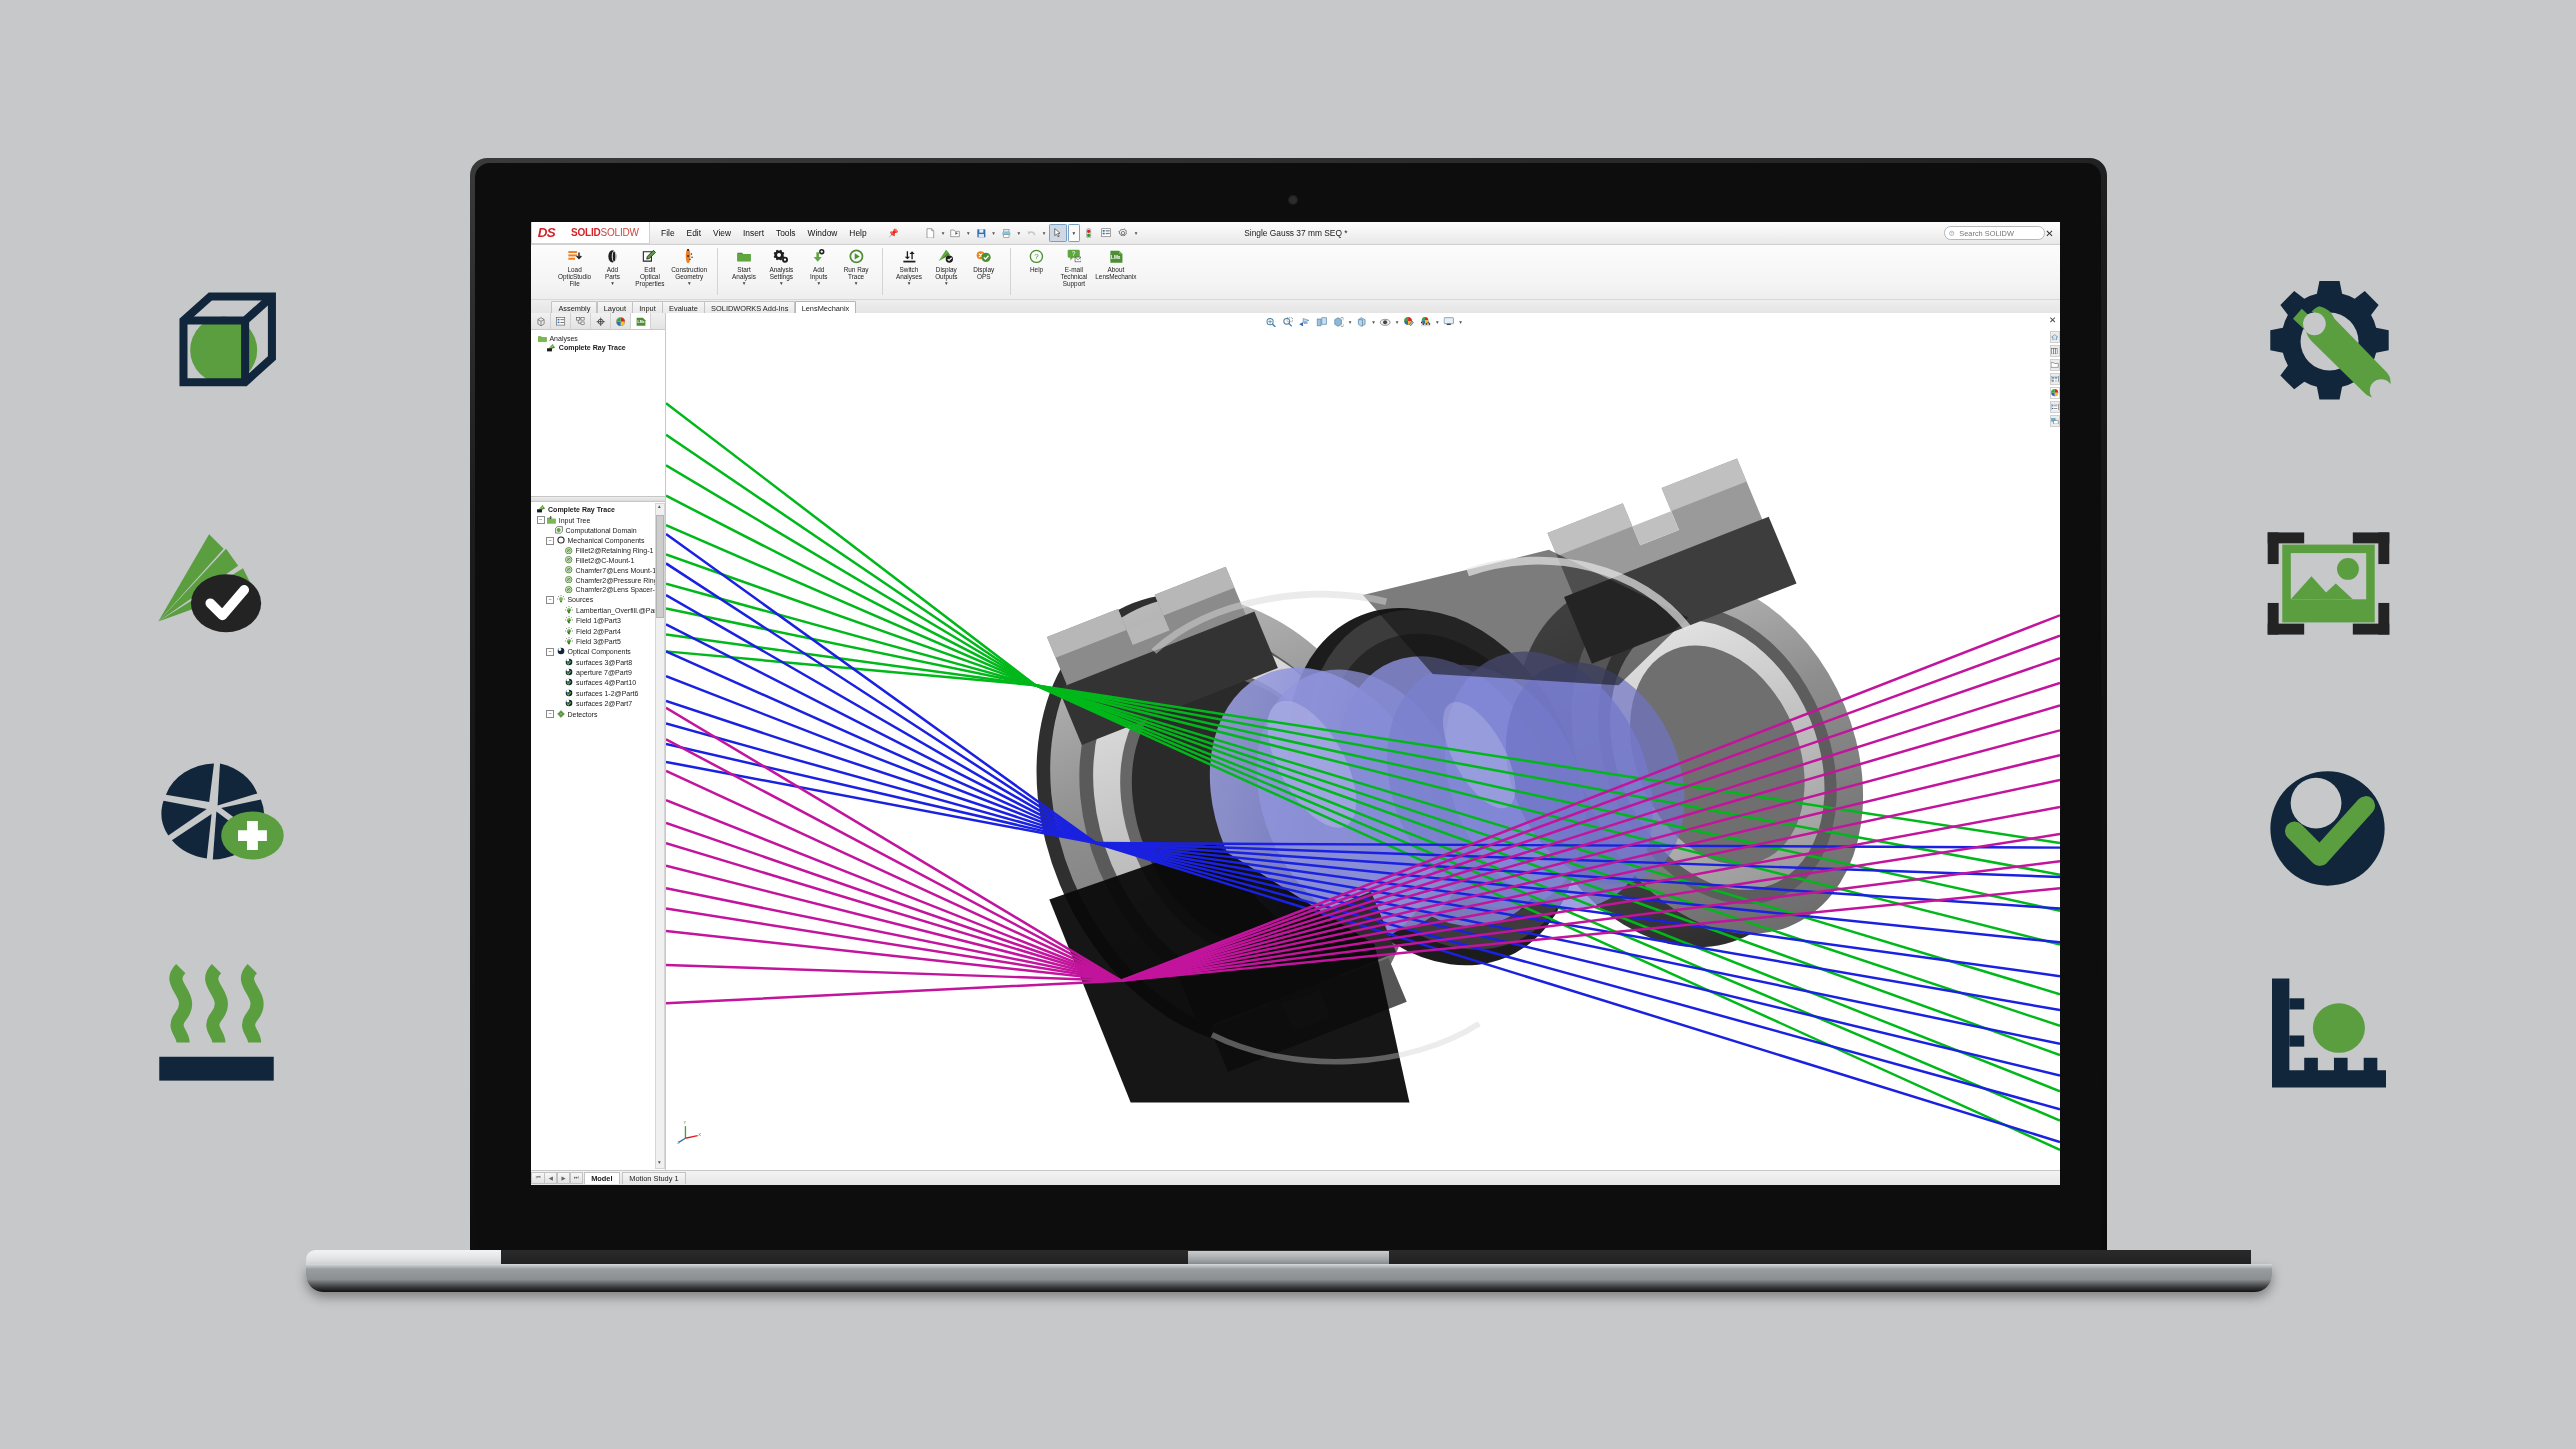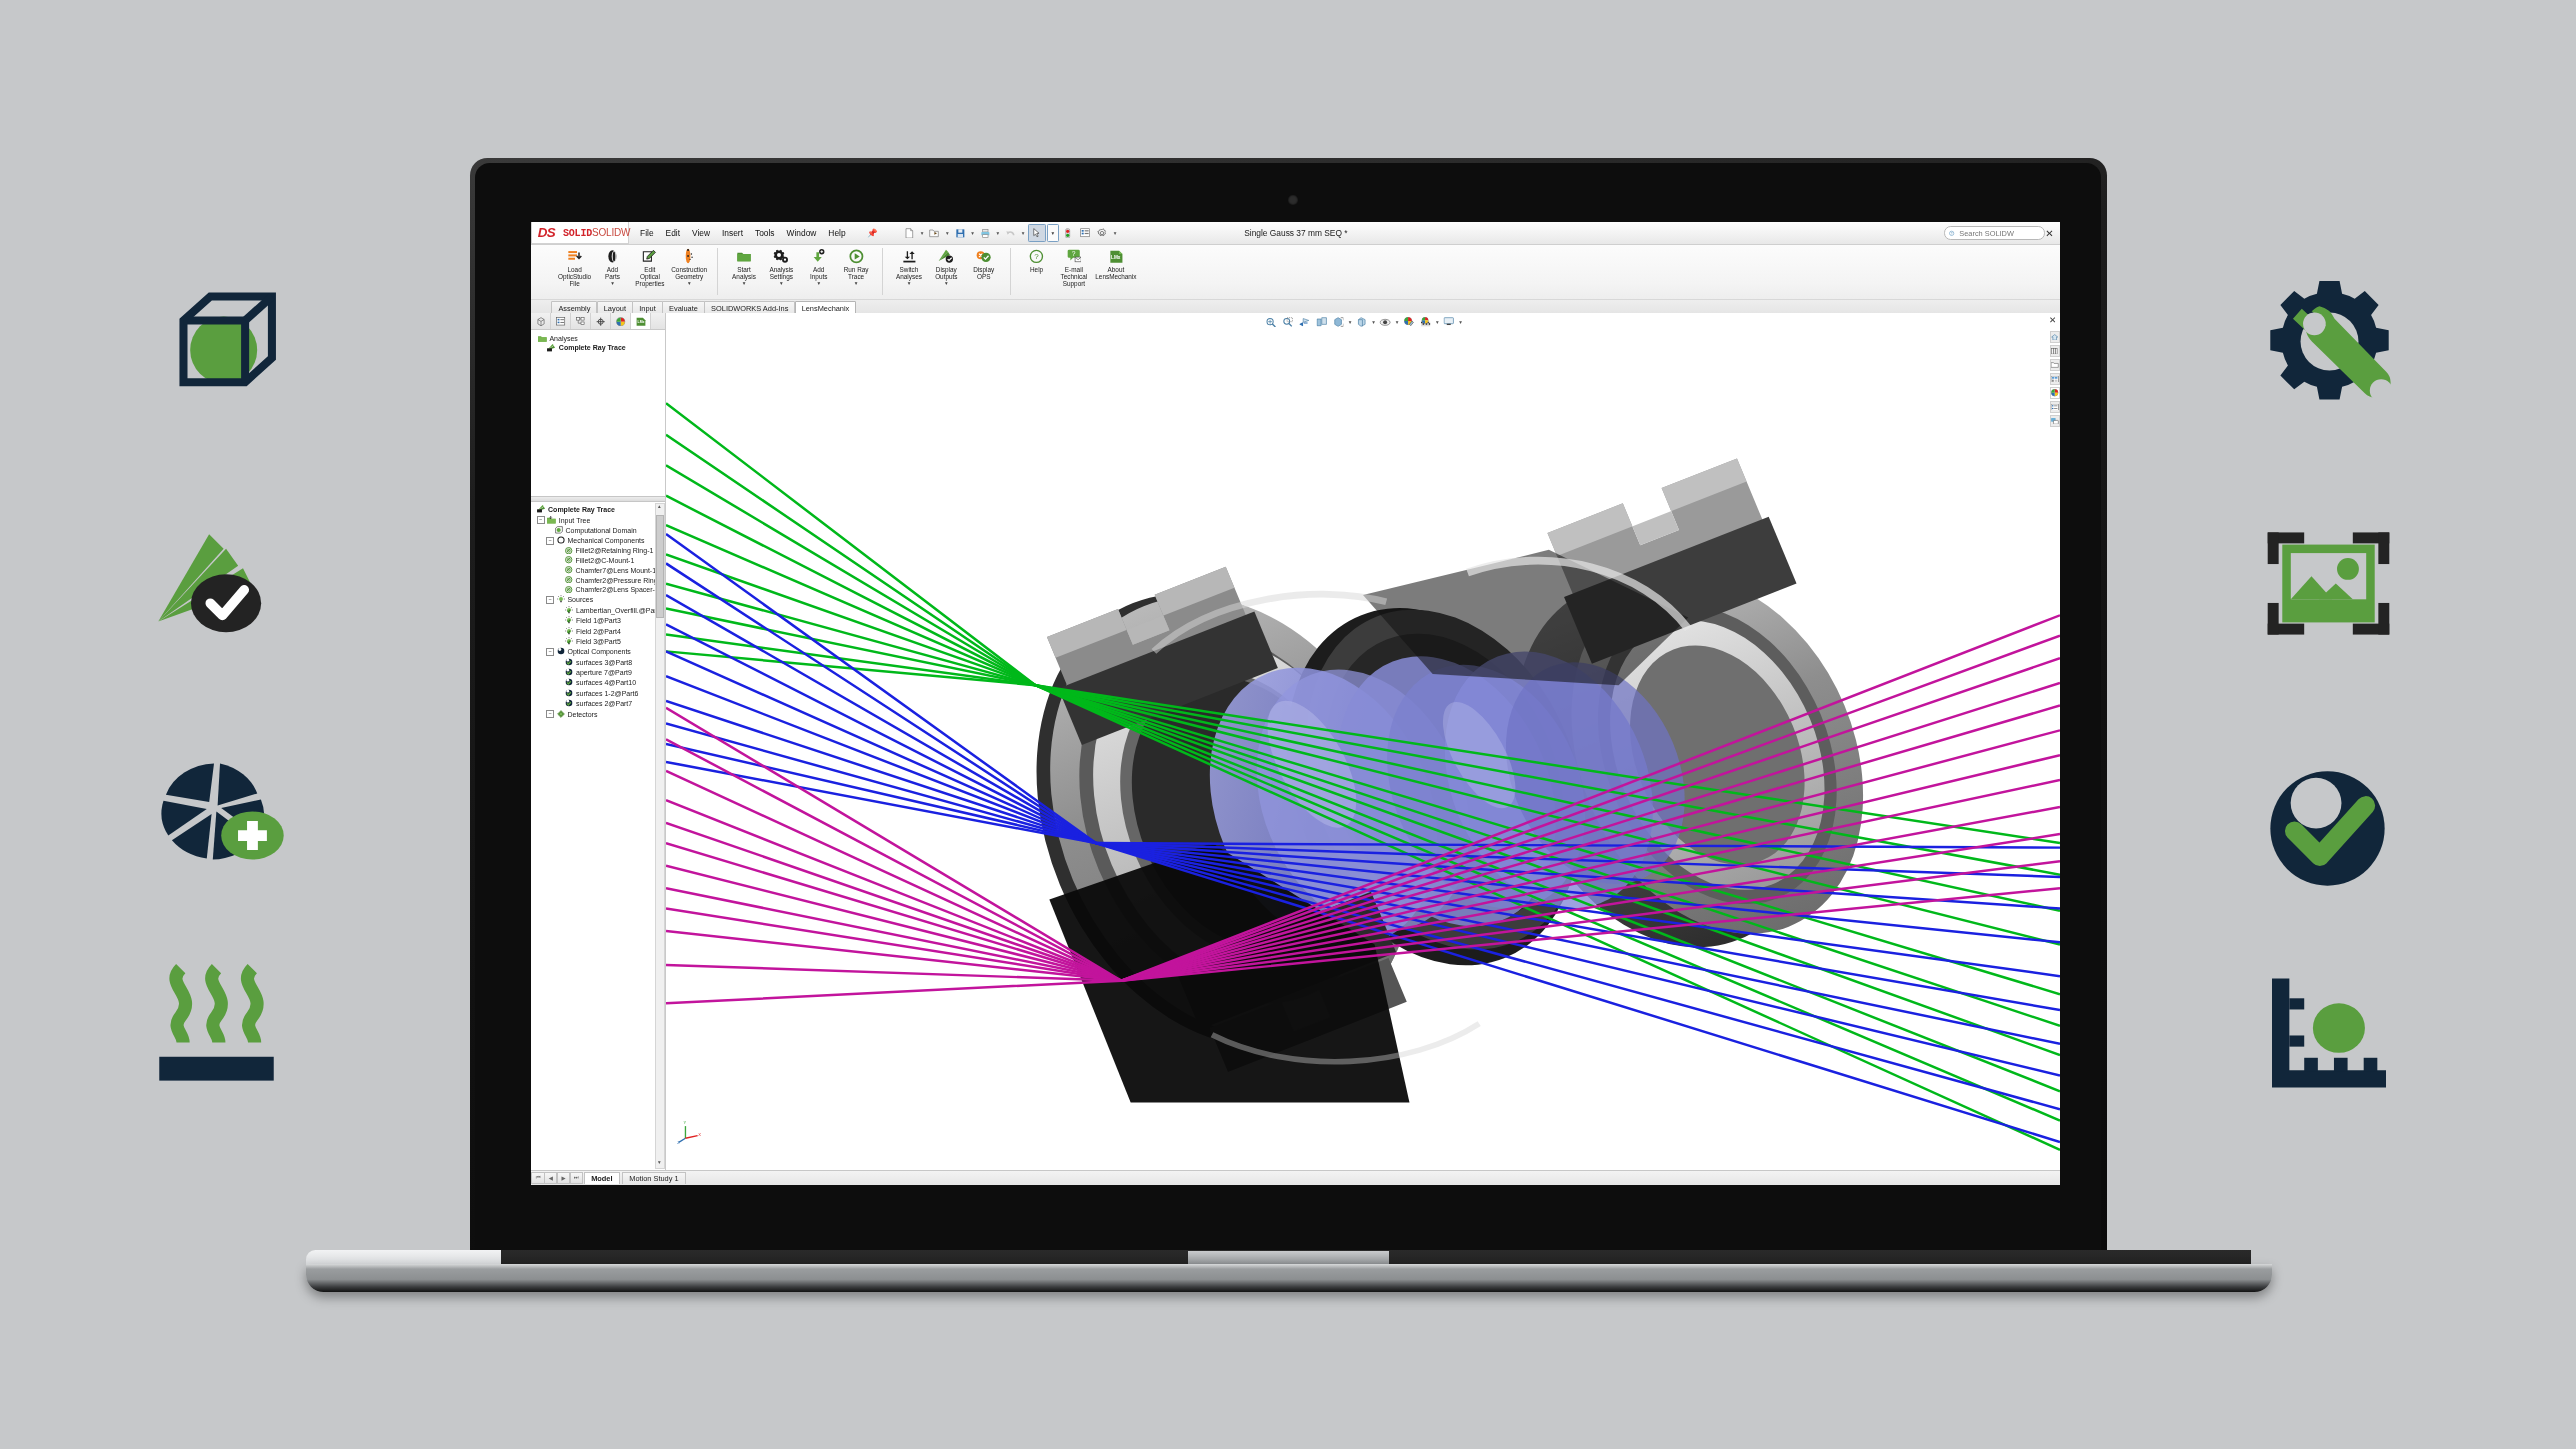--- a/index.html
+++ b/index.html
@@ -60,27 +60,27 @@
   .app { position:absolute; inset:0; background:#f0f0f0; font-size:7.4px; color:#1a1a1a; }
 
   
   .titlebar {
     position:relative; height:21.5px;
     background: linear-gradient(180deg,#fdfdfd 0%, #f2f2f2 55%, #e8e8e8 100%);
     border-bottom:0.7px solid #cfcfcf;
     display:flex; align-items:center;
   }
   .sw-logo-box {
-    width:98px; height:21.5px; background:#fff; border:0.7px solid #d2d2d2;
-    border-top:none; display:flex; align-items:center; gap:8px; padding-left:5.4px;
+    width:119px; height:21.5px; background:#fff; border:0.7px solid #d2d2d2;
+    border-top:none; display:flex; align-items:center; gap:16px; padding-left:5.4px;
     box-sizing:border-box;
   }
   .sw-ds { color:#d2232a; font-weight:bold; font-size:13.4px; font-style:italic; line-height:1; letter-spacing:-0.7px; }
   .sw-word { font-size:10px; font-weight:bold; letter-spacing:-0.2px; }
-  .sw-word .s1 { color:#d2232a;font-family:Liberation Mono, monospace; }
+  .sw-word .s1 { color:#d2232a; }
   .sw-word .s2 { color:#c8493f; font-weight:normal; }
   .menubar { display:flex; align-items:center; gap:12px; margin-left:10.7px; }
   .menubar span { font-size:8.4px; color:#111; }
   .pin { margin-left:9.4px; color:#3c7fb1; font-size:9.4px; }
   .qat { display:flex; align-items:center; gap:1.3px; margin-left:24px; }
   .qat .ic { width:16px; height:16px; display:flex; align-items:center; justify-content:center; }
   .qat .caret { font-size:4.7px; color:#555; width:6.7px; text-align:center; }
   .qat .sel { background:#cfd8e3; border:0.7px solid #7aa0c4; border-radius:1.3px; }
   .qat .selb { background:#fbfbfb; border:0.7px solid #7aa0c4; border-radius:1.3px; width:9.4px; height:16px;
                 display:flex;align-items:center;justify-content:center; }

